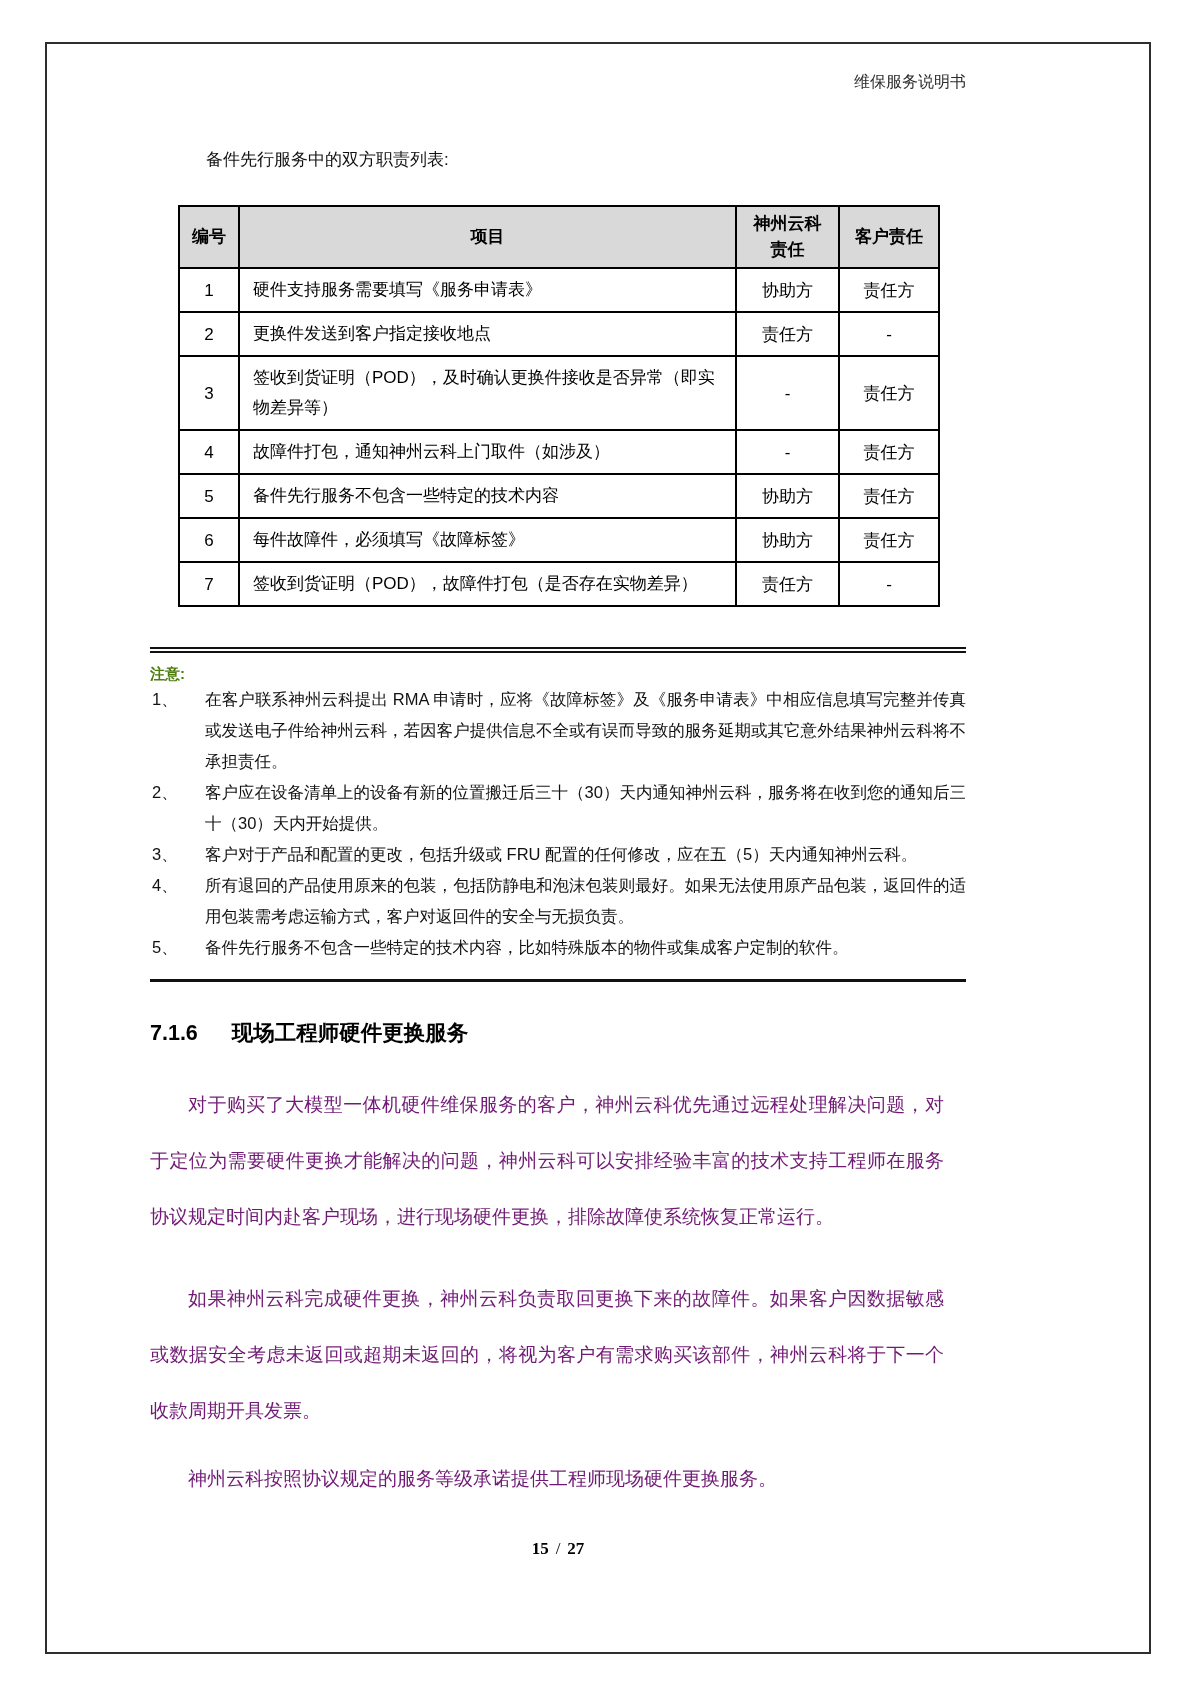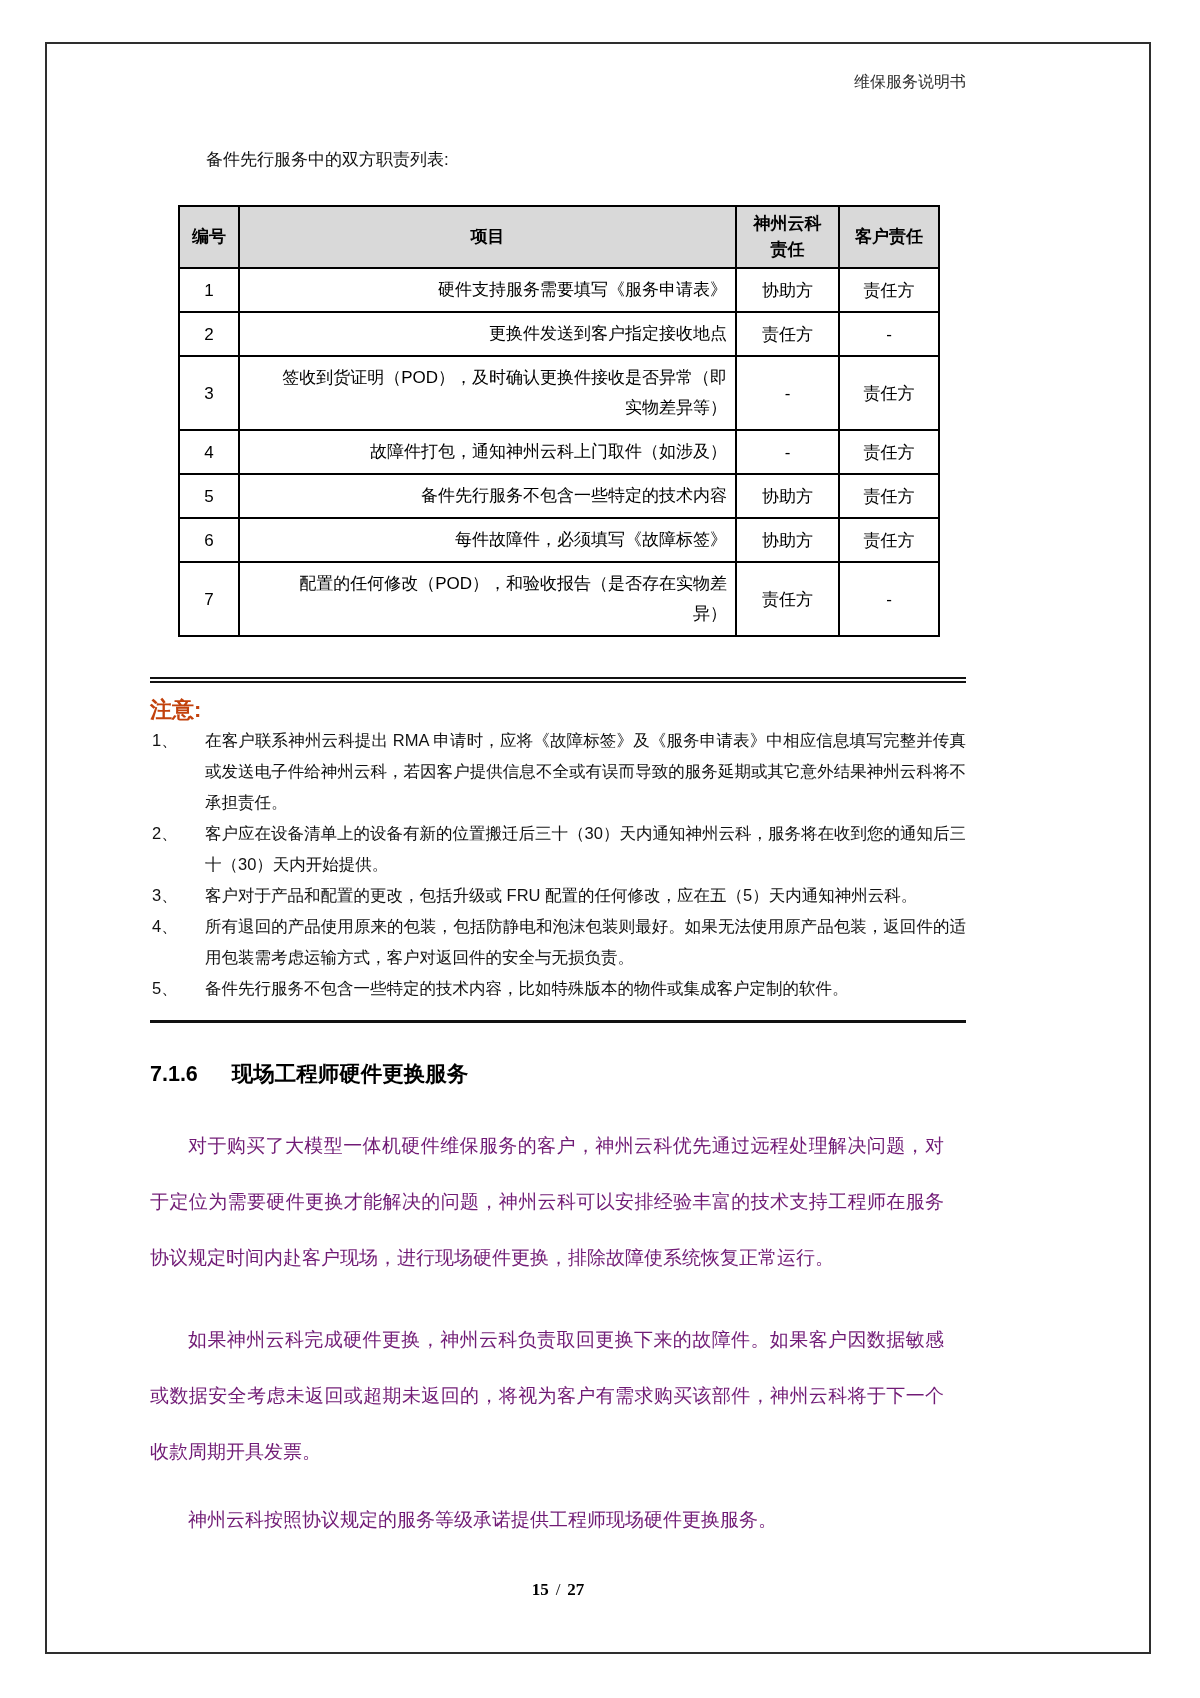--- a/index.html
+++ b/index.html
@@ -27,30 +27,30 @@
   table.resp thead th {
     background:#d9d9d9; font-size:17px; font-weight:bold; color:#000;
     text-align:center; height:62px; line-height:26px; padding:4px 2px;
   }
   col.c-no { width:60px; } col.c-item { width:497px; }
   col.c-vendor { width:103px; } col.c-cust { width:100px; }
   td.cell-no, td.cell-vendor, td.cell-cust {
     text-align:center; font-size:17px; padding:6px 2px; line-height:29px; color:#000;
   }
   td.cell-item {
-    text-align:right; font-size:17px; padding:6px 8px 6px 26px; line-height:30px; color:#000;
+    text-align:left; font-size:17px; padding:6px 8px 6px 13px; line-height:30px; color:#000;
   }
 
   .rule-double {
     margin-top:40px; height:2px;
     border-top:2px solid #111; border-bottom:2px solid #111;
   }
   .rule-single { margin-top:16px; border-top:3px solid #111; }
 
-  .notes-label { margin:12px 0 0 0; font-size:22px; font-weight:bold; color:#c2410c; }
+  .notes-label { margin:12px 0 0 0; font-size:15px; font-weight:bold; color:#4d7c0f; }
   .note-item {
     position:relative; padding-left:55px; font-size:16.5px; line-height:31px;
     text-align:justify; color:#111;
   }
   .note-marker { position:absolute; left:2px; top:0; }
 
   .section-heading { margin:36px 0 0 0; font-size:21.5px; font-weight:bold; color:#000; }
   .section-number { margin-right:34px; }
 
   .body-para {
@@ -130,21 +130,21 @@
             <td class="cell-cust">责任方</td>
           </tr>
           <tr>
             <td class="cell-no">6</td>
             <td class="cell-item">每件故障件，必须填写《故障标签》</td>
             <td class="cell-vendor">协助方</td>
             <td class="cell-cust">责任方</td>
           </tr>
           <tr>
             <td class="cell-no">7</td>
-            <td class="cell-item">配置的任何修改（POD），和验收报告（是否存在实物差异）</td>
+            <td class="cell-item">签收到货证明（POD），故障件打包（是否存在实物差异）</td>
             <td class="cell-vendor">责任方</td>
             <td class="cell-cust">-</td>
           </tr>
         </tbody>
       </table>
 
       <div class="rule-double"></div>
 
       <div>
         <p class="notes-label">注意:</p>

